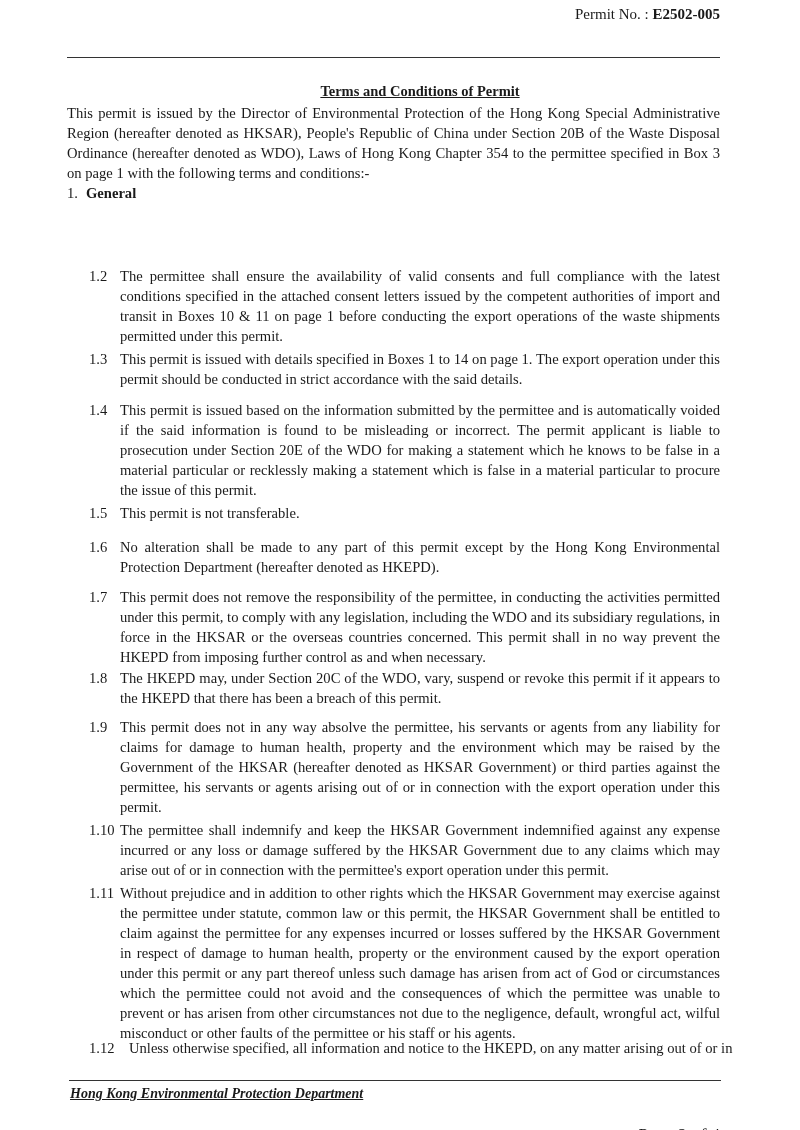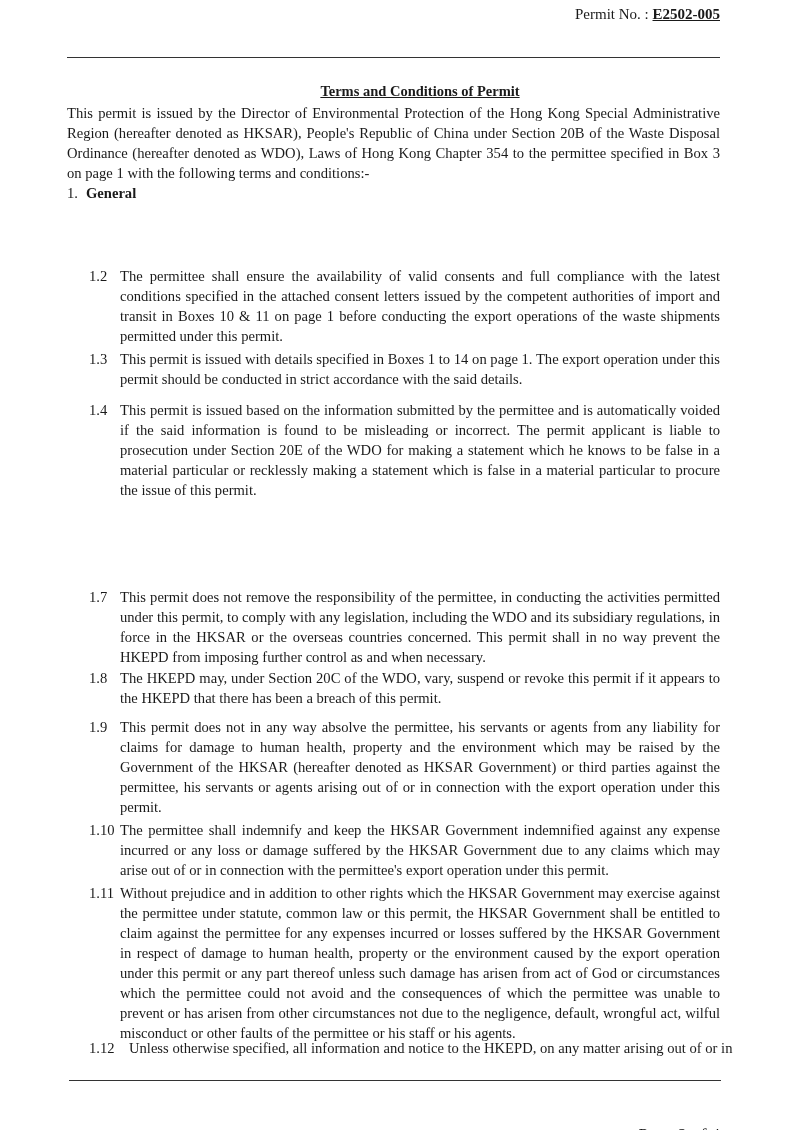--- a/index.html
+++ b/index.html
@@ -23,21 +23,20 @@
     }
     .header-permit {
       position: absolute;
       top: 5px;
       right: 80px;
       font-size: 15px;
       line-height: 18px;
     }
     .header-permit .num {
       font-weight: bold;
-      text-decoration: underline;
     }
     .header-rule {
       position: absolute;
       top: 57px;
       left: 67px;
       width: 653px;
       height: 0;
       border-top: 1.5px solid #333;
     }
     .title {
@@ -139,21 +138,29 @@
   <div class="clause" style="top:349px;">
     <span class="cnum">1.3</span>
     <div class="ctext">This permit is issued with details specified in Boxes 1 to 14 on page 1. The export operation under this permit should be conducted in strict accordance with the said details.</div>
   </div>
 
   <div class="clause" style="top:400px;">
     <span class="cnum">1.4</span>
     <div class="ctext">This permit is issued based on the information submitted by the permittee and is automatically voided if the said information is found to be misleading or incorrect. The permit applicant is liable to prosecution under Section 20E of the WDO for making a statement which he knows to be false in a material particular or recklessly making a statement which is false in a material particular to procure the issue of this permit.</div>
   </div>
 
+  <div class="clause" style="top:503px;">
+    <span class="cnum">1.5</span>
+    <div class="ctext">This permit is not transferable.</div>
+  </div>
 
+  <div class="clause" style="top:537px;">
+    <span class="cnum">1.6</span>
+    <div class="ctext">No alteration shall be made to any part of this permit except by the Hong Kong Environmental Protection Department (hereafter denoted as HKEPD).</div>
+  </div>
 
   <div class="clause" style="top:587px;">
     <span class="cnum">1.7</span>
     <div class="ctext">This permit does not remove the responsibility of the permittee, in conducting the activities permitted under this permit, to comply with any legislation, including the WDO and its subsidiary regulations, in force in the HKSAR or the overseas countries concerned. This permit shall in no way prevent the HKEPD from imposing further control as and when necessary.</div>
   </div>
 
   <div class="clause" style="top:668px;">
     <span class="cnum">1.8</span>
     <div class="ctext">The HKEPD may, under Section 20C of the WDO, vary, suspend or revoke this permit if it appears to the HKEPD that there has been a breach of this permit.</div>
   </div>
@@ -172,15 +179,16 @@
     <span class="cnum">1.11</span>
     <div class="ctext">Without prejudice and in addition to other rights which the HKSAR Government may exercise against the permittee under statute, common law or this permit, the HKSAR Government shall be entitled to claim against the permittee for any expenses incurred or losses suffered by the HKSAR Government in respect of damage to human health, property or the environment caused by the export operation under this permit or any part thereof unless such damage has arisen from act of God or circumstances which the permittee could not avoid and the consequences of which the permittee was unable to prevent or has arisen from other circumstances not due to the negligence, default, wrongful act, wilful misconduct or other faults of the permittee or his staff or his agents.</div>
   </div>
 
   <div class="clause" style="top:1038px;">
     <span class="cnum">1.12</span>
     <div class="ctext" style="text-align:left; white-space:nowrap;margin-left:40px;">Unless otherwise specified, all information and notice to the HKEPD, on any matter arising out of or in</div>
   </div>
 
   <div class="footer-rule"></div>
+  <div class="footer-left">Hong Kong Environmental Protection Department</div>
   <div class="footer-right">Page 2 of 4</div>
 
 </div>
 
 </body></html>

